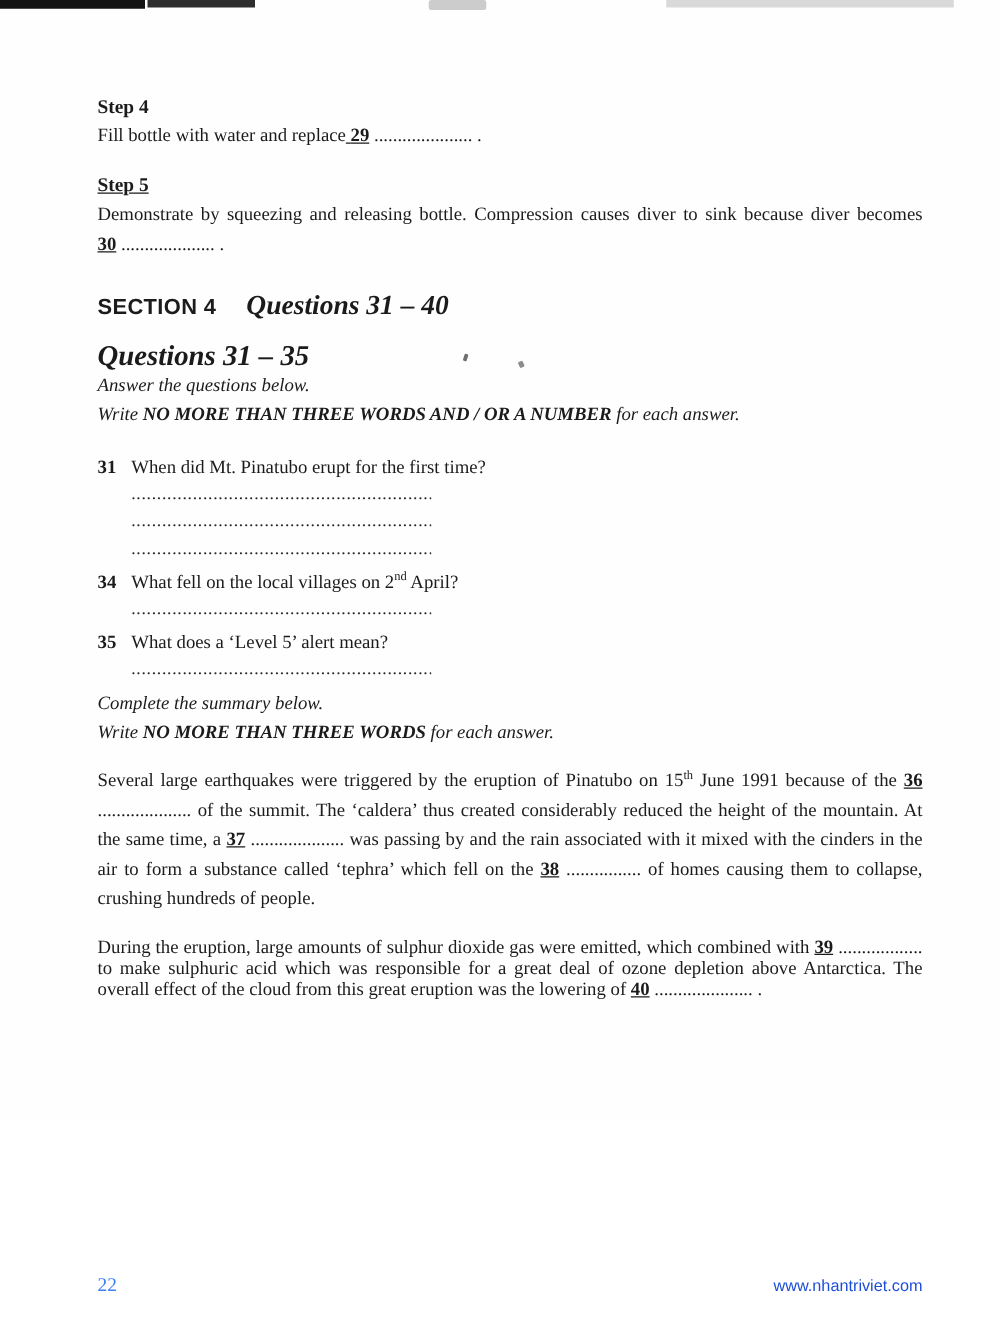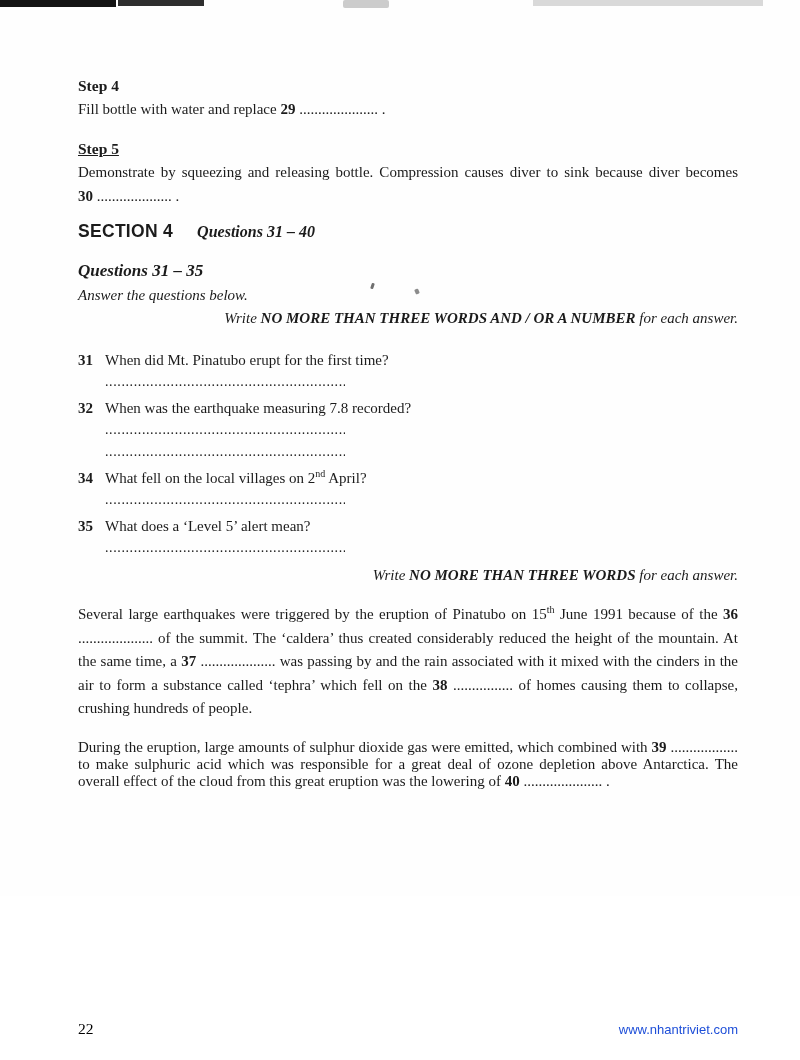--- a/index.html
+++ b/index.html
@@ -21,45 +21,45 @@
 
   .speck { position: absolute; background: #6f6f6f; border-radius: 1px; }
   .speck1 { left: 371px; top: 283px; width: 3px; height: 6px; transform: rotate(18deg); }
   .speck2 { left: 415px; top: 289px; width: 4px; height: 5px; transform: rotate(-24deg); opacity: .8; }
 
   .content {
     position: absolute; left: 78px; right: 62px; top: 0;
     font-size: 15px; line-height: 23px;
   }
 
-  .bold { font-weight: bold; }
+  .bold { font-weight: bold; text-decoration: underline; }
   .justify { text-align: justify; }
   .force-justify { text-align: justify; text-align-last: justify; }
 
   .step-title { font-weight: bold; font-size: 15.5px; }
   #step4-title { margin-top: 74px; }
   #step5-title { margin-top: 16px; text-decoration: underline; }
   .step-line { margin-top: 1px; }
 
-  .section-row { margin-top: 12px; display: flex; align-items: baseline; }
+  .section-row { margin-top: 24px; display: flex; align-items: baseline; }
   .section-label {
     font-family: "Liberation Sans", sans-serif;
     font-weight: bold; font-size: 17.5px; letter-spacing: .3px;
   }
   .section-range {
     margin-left: 24px;
-    font-weight: bold; font-style: italic; font-size: 16px;
+    font-weight: bold; font-style: italic; font-size: 22px;
   }
 
   .q-group-heading {
     margin-top: 16px;
-    font-weight: bold; font-style: italic; font-size: 17px;
+    font-weight: bold; font-style: italic; font-size: 23px;
   }
   .instruction { font-style: italic; margin-top: 2px; }
-  .write-line { font-style: italic; text-align: right; }
+  .write-line { font-style: italic; }
   .write-bold { font-weight: bold; }
 
   .q-list { margin-top: 20px; }
   .q-item { margin-bottom: 10px; }
   .q-row { display: flex; line-height: 20px; }
   .q-num { font-weight: bold; width: 27px; flex: 0 0 27px; }
   .q-text { flex: 1; }
   .answer-line {
     margin-left: 27px; margin-top: 6px; line-height: 12px;
     font-size: 14px; letter-spacing: .6px; color: #222;
@@ -70,21 +70,21 @@
   .summary-p { margin: 0; }
   #summary-p1 { margin-top: 16px; line-height: 23.5px; }
   #summary-p2 { margin-top: 18px; line-height: 17px; }
 
   #q36-heading { margin-top: 14px; }
 
   .footer {
     position: absolute; left: 78px; right: 62px; top: 1020px;
     display: flex; justify-content: space-between; align-items: baseline;
   }
-  .page-num { font-size: 15.5px; color: #000000; }
+  .page-num { font-size: 15.5px; color: #3b82f6; }
   .site {
     font-family: "Liberation Sans", sans-serif;
     font-size: 13px; color: #1d4ed8;
   }
 </style>
 </head>
 <body>
 
 <div class="page">
 
@@ -117,24 +117,20 @@
 
       <div class="q-item">
         <div class="q-row">
           <span class="q-num">31</span>
           <span class="q-text">When did Mt. Pinatubo erupt for the first time?</span>
         </div>
         <div class="answer-line">............................................................</div>
       </div>
 
       <div class="q-item">
-        <div class="q-row">
-          <span class="q-num">32</span>
-          <span class="q-text">When was the earthquake measuring 7.8 recorded?</span>
-        </div>
         <div class="answer-line">............................................................</div>
       </div>
 
       <div class="q-item">
         <div class="answer-line">............................................................</div>
       </div>
 
       <div class="q-item">
         <div class="q-row">
           <span class="q-num">34</span>
@@ -146,20 +142,21 @@
       <div class="q-item">
         <div class="q-row">
           <span class="q-num">35</span>
           <span class="q-text">What does a ‘Level 5’ alert mean?</span>
         </div>
         <div class="answer-line">............................................................</div>
       </div>
 
     </div>
 
+    <div class="instruction">Complete the summary below.</div>
     <div class="write-line"><span>Write </span><span class="write-bold">NO MORE THAN THREE WORDS</span><span> for each answer.</span></div>
 
     <p class="summary-p justify" id="summary-p1"><span>Several large earthquakes were triggered by the eruption of Pinatubo on 15</span><sup>th</sup><span> June 1991 because of the </span><span class="bold">36</span><span> .................... </span><span>of the summit. The ‘caldera’ thus created considerably reduced the height of the mountain. At the same time, a </span><span class="bold">37</span><span> .................... </span><span>was passing by and the rain associated with it mixed with the cinders in the air to form a substance called ‘tephra’ which fell on the </span><span class="bold">38</span><span> ................ </span><span>of homes causing them to collapse, crushing hundreds of people.</span></p>
 
     <p class="summary-p justify" id="summary-p2"><span>During the eruption, large amounts of sulphur dioxide gas were emitted, which combined with </span><span class="bold">39</span><span> .................. </span><span>to make sulphuric acid which was responsible for a great deal of ozone depletion above Antarctica. The overall effect of the cloud from this great eruption was the lowering of </span><span class="bold">40</span><span> ..................... .</span></p>
 
   </div>
 
   <div class="footer">
     <span class="page-num">22</span>

